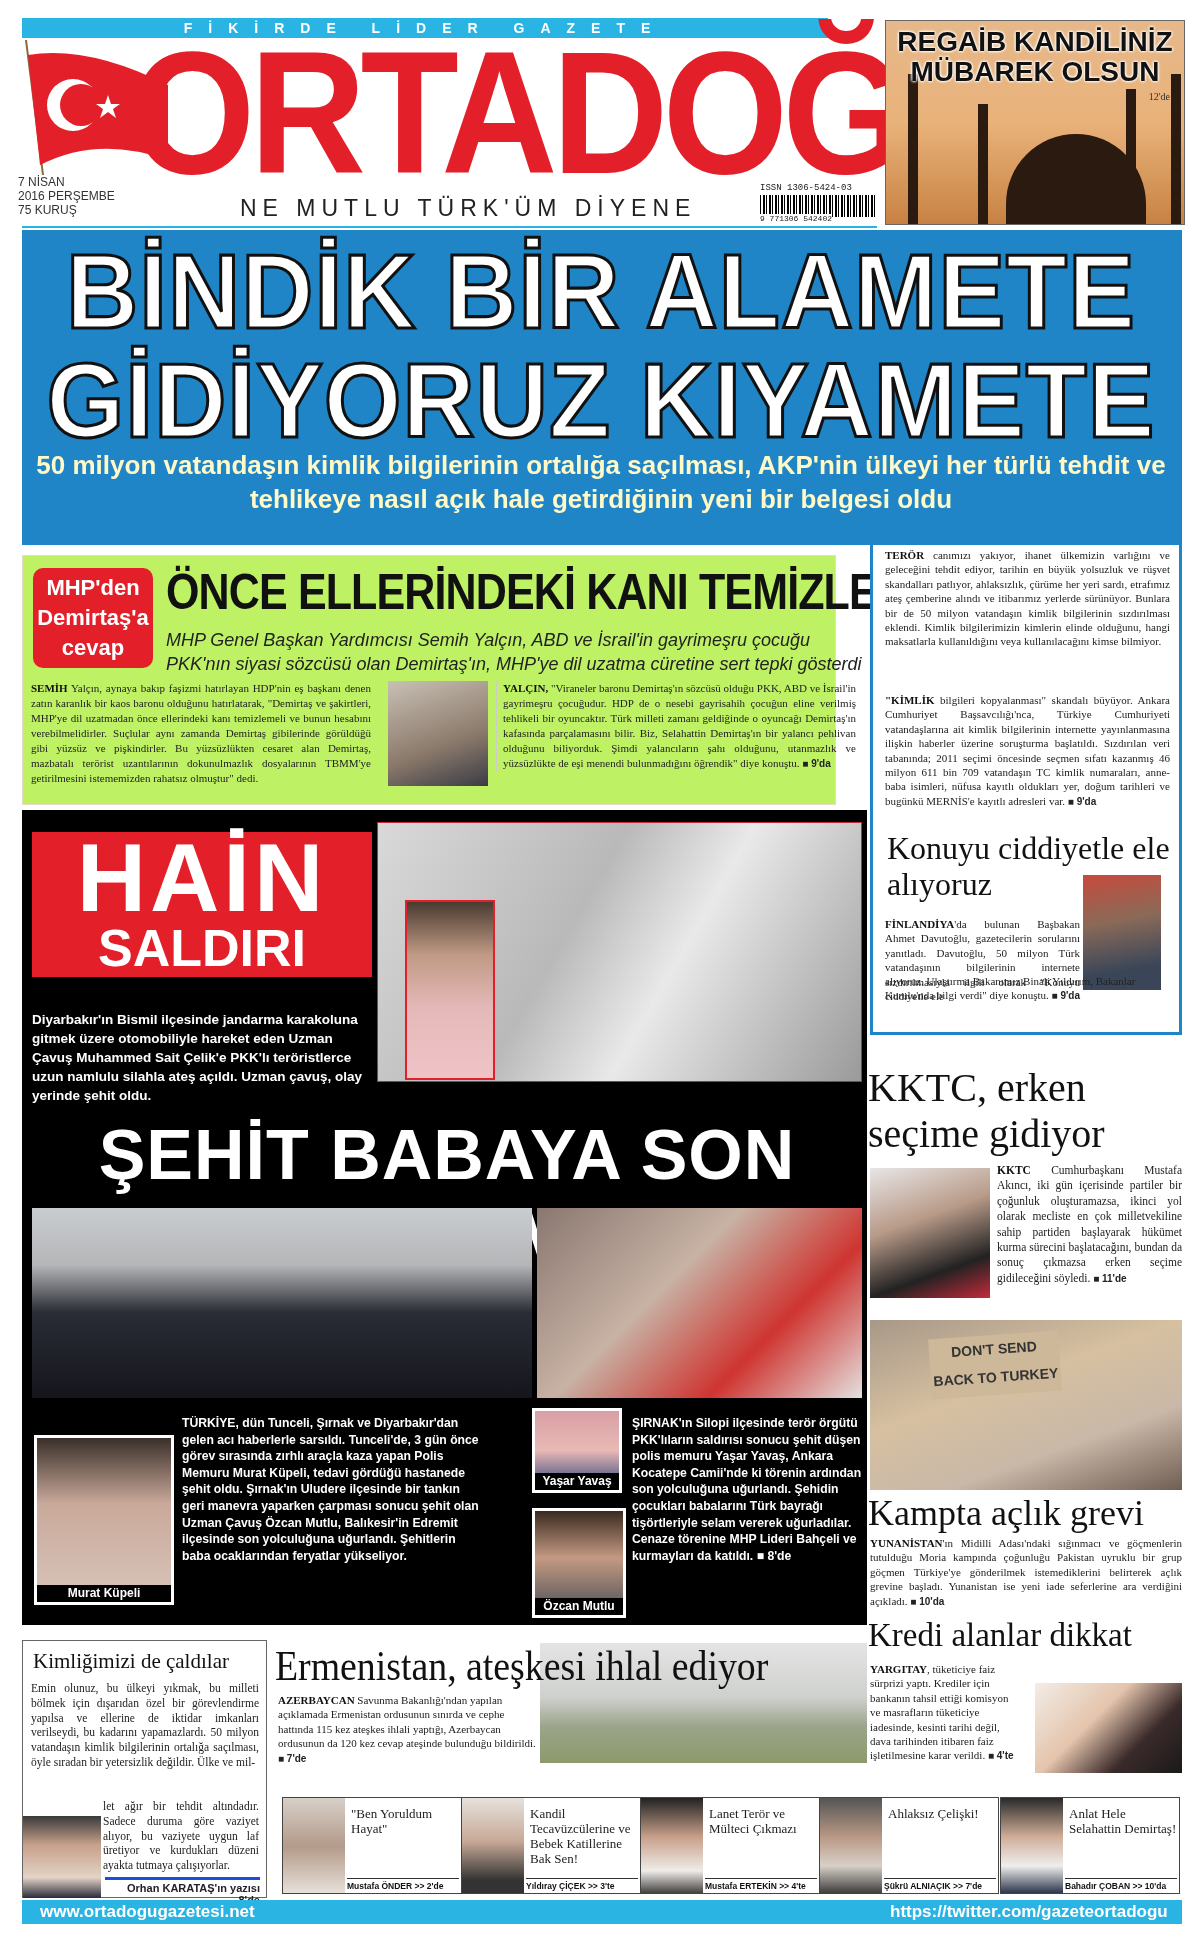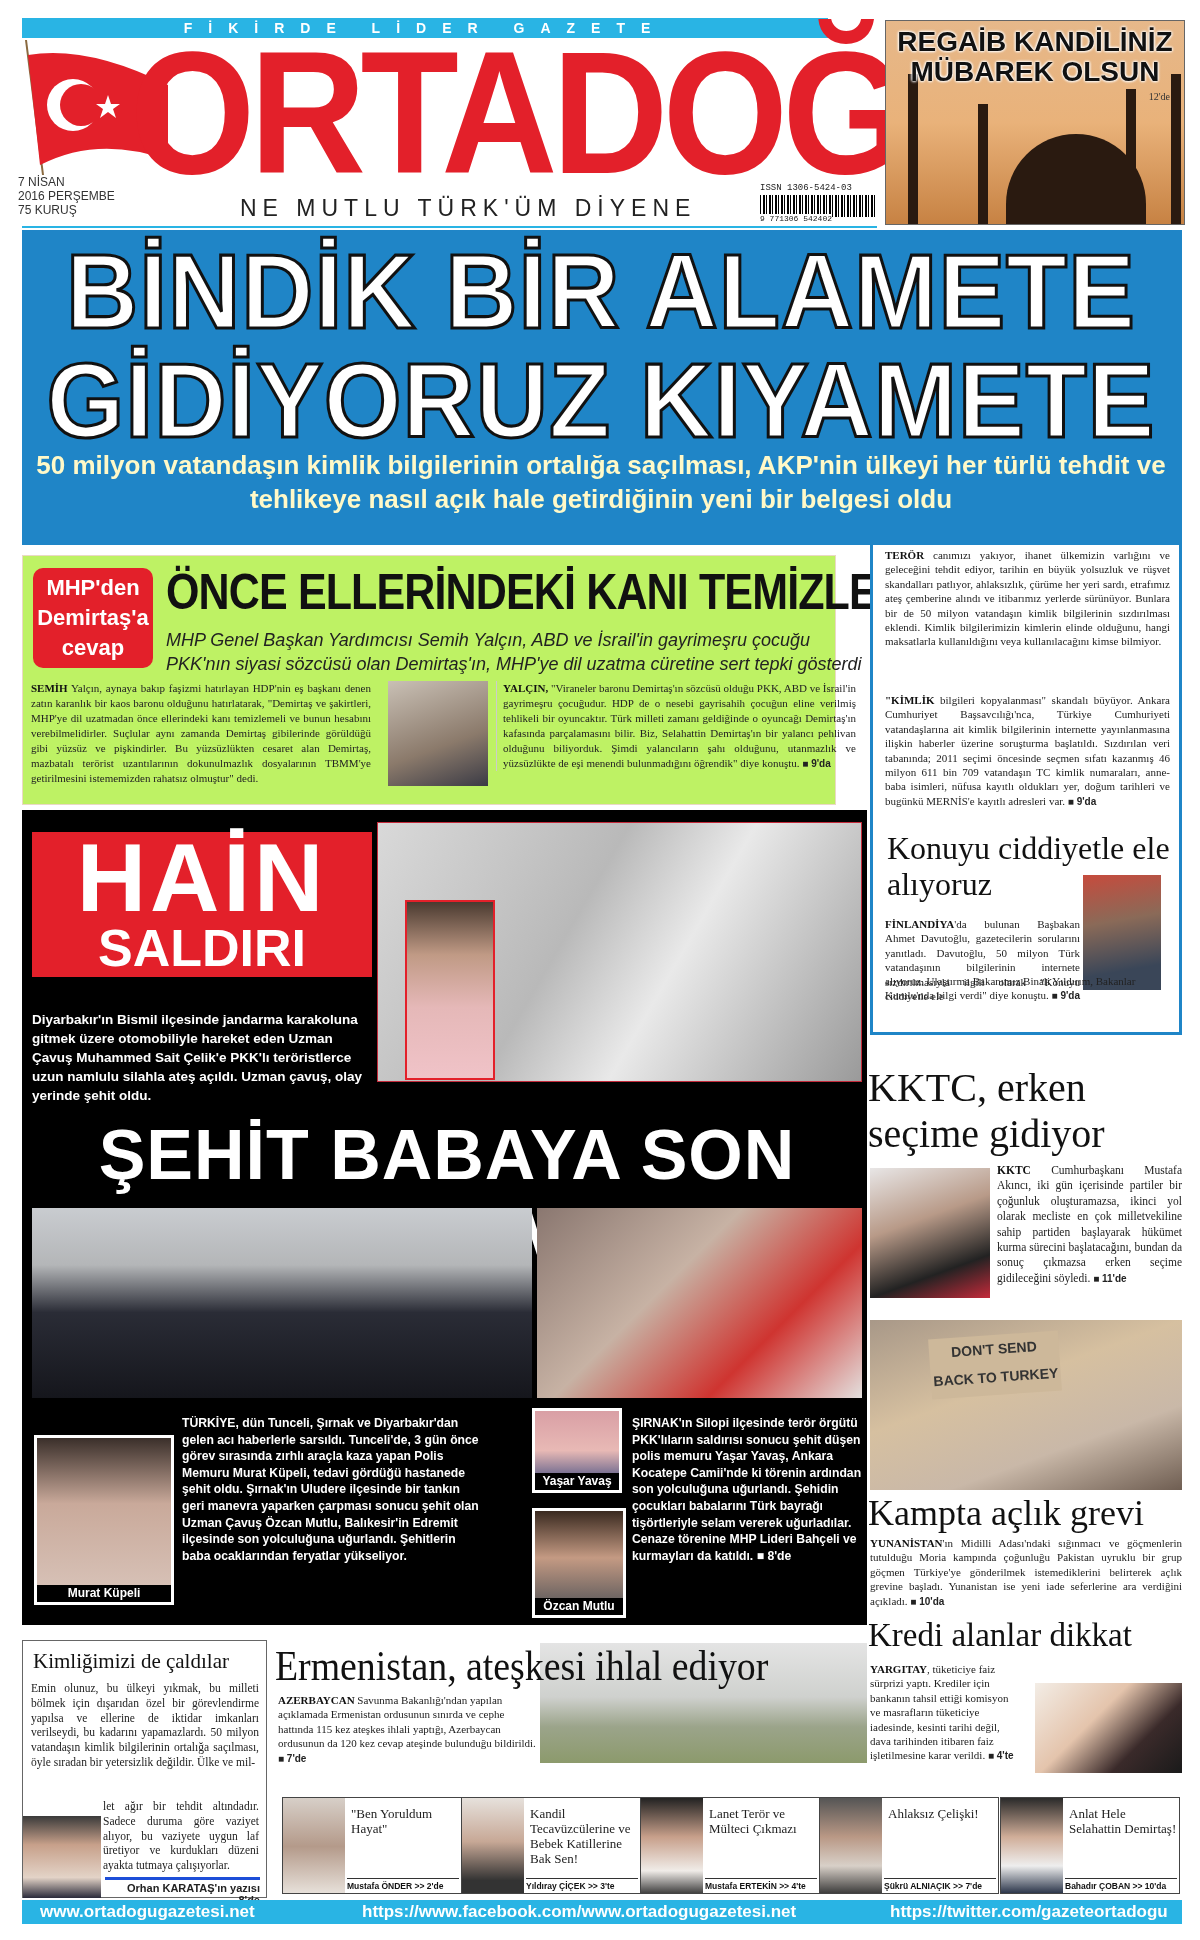--- a/index.html
+++ b/index.html
@@ -242,15 +242,14 @@
   <div class="colauth">Şükrü ALNIAÇIK &gt;&gt; 7'de</div>
 </div>
 <div class="colbox" style="left:1000px;">
   <div class="colphoto" style="background:linear-gradient(180deg,#2a2a2a 0%,#d0ad98 40%,#eee 70%,#1f2a40 100%);"></div>
   <div class="coltext">Anlat Hele Selahattin Demirtaş!</div>
   <div class="colauth">Bahadır ÇOBAN &gt;&gt; 10'da</div>
 </div>
 
 <div class="abs" id="footer">
   <span class="flink" style="left:18px;">www.ortadogugazetesi.net</span>
-  <span class="flink" style="left:340px;">https://www.facebook.com/www.ortadogugazetesi.net</span>
   <span class="flink" style="left:868px;">https://twitter.com/gazeteortadogu</span>
 </div>
 
 </body></html>

